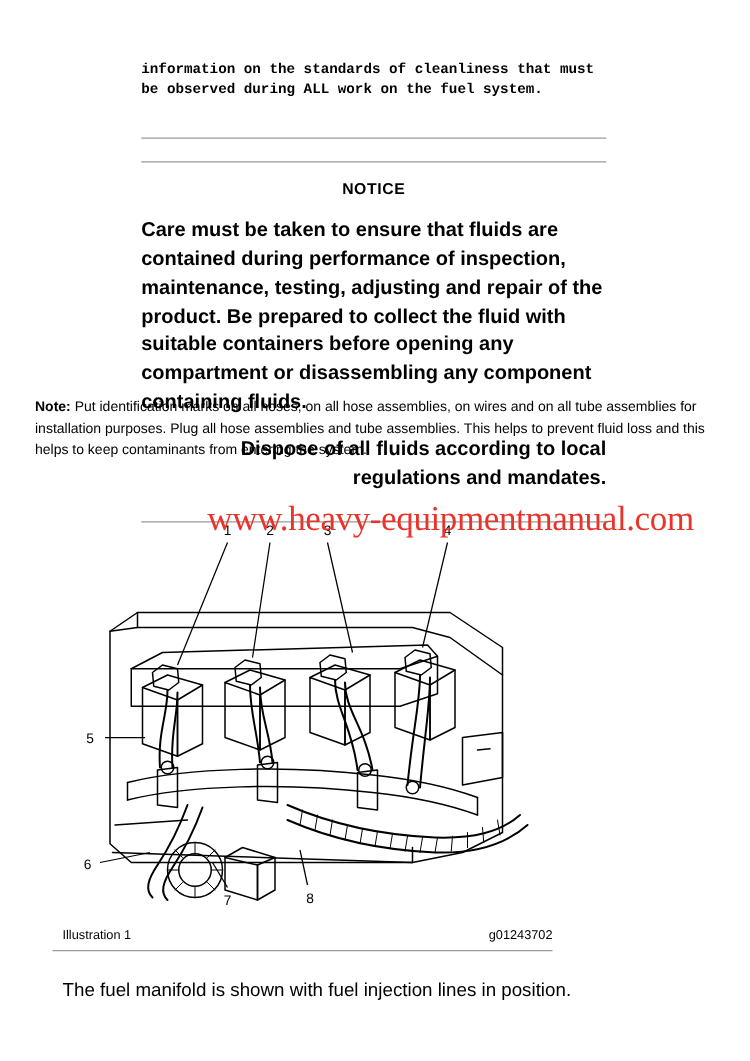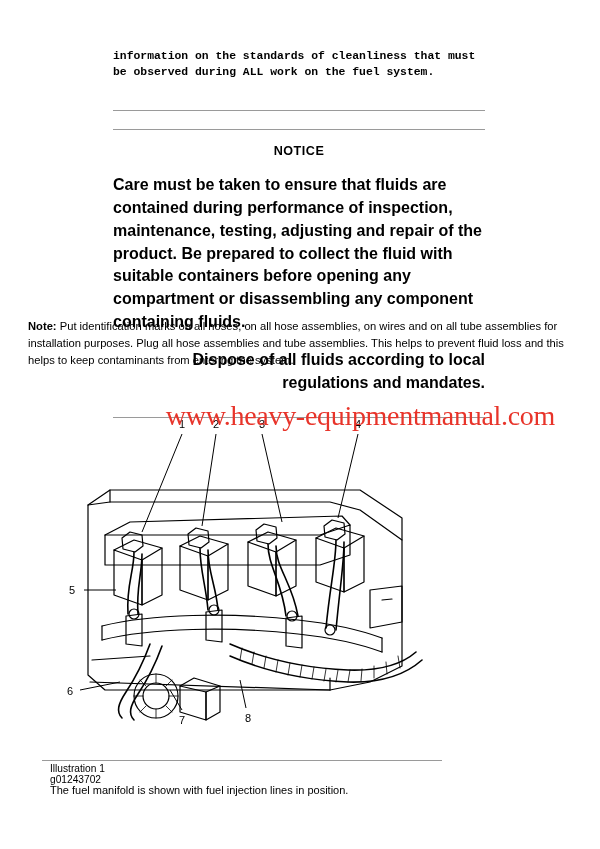--- a/index.html
+++ b/index.html
@@ -110,33 +110,32 @@
     position: absolute;
     left: 42px;
     top: 752px;
     width: 400px;
     border: 0;
     border-top: 1px solid #9a9a9a;
   }
   .caption-row {
     position: absolute;
     left: 50px;
-    top: 763px;
+    top: 743px;
     width: 392px;
     display: flex;
     justify-content: space-between;
     font-size: 10.2px;
-    flex-direction: column;
   }
   .caption-desc {
     position: absolute;
     left: 50px;
     top: 784px;
     width: 430px;
-    font-size: 11px;
+    font-size: 15px;
   }
 </style>
 </head>
 <body>
 
 <div class="page">
 
   <div class="top-block">
     <p class="warn-text">information on the standards of cleanliness that must be observed during ALL work on the fuel system.</p>
     <hr class="rule rule-1">

